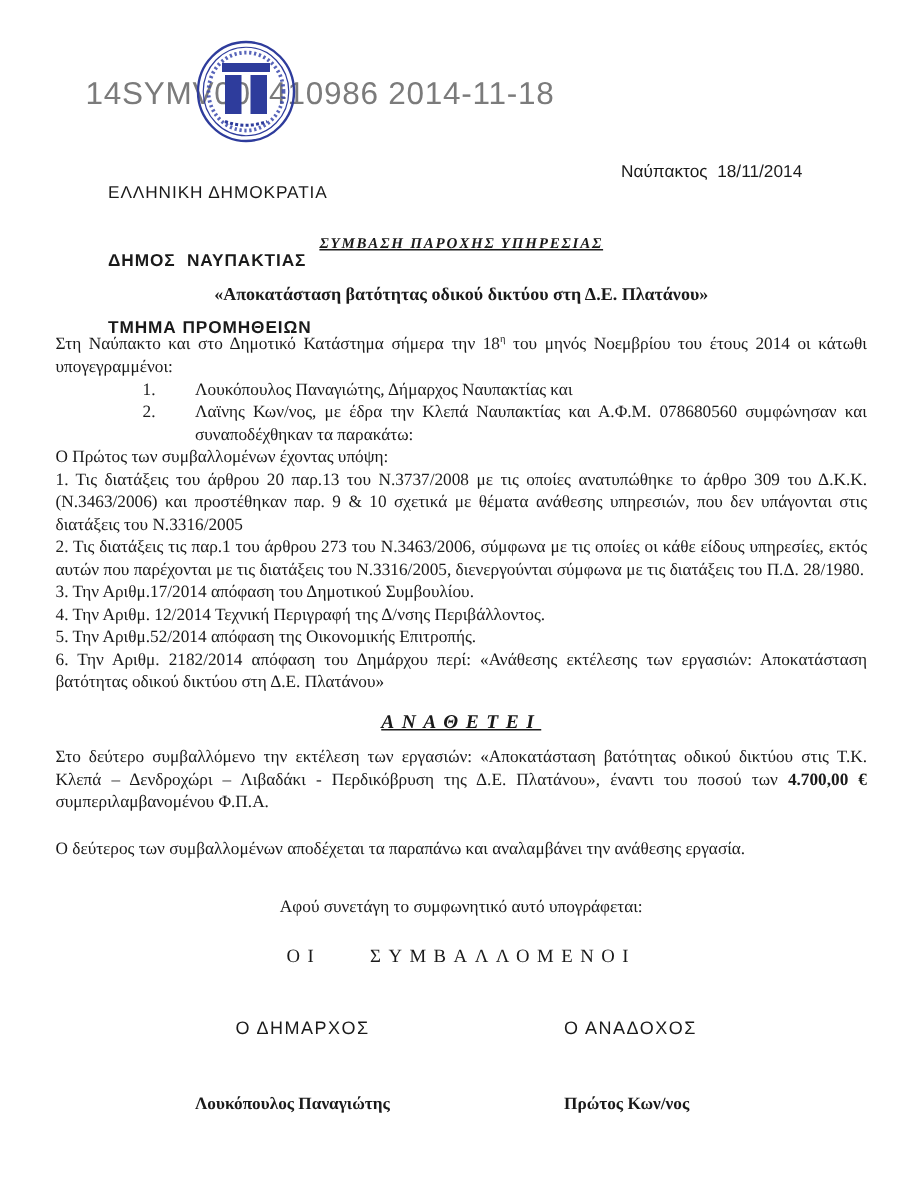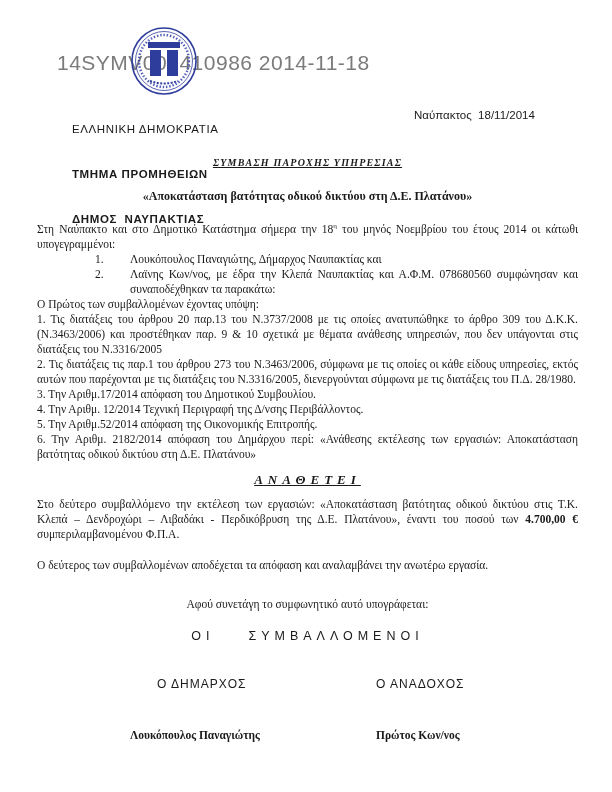--- a/index.html
+++ b/index.html
@@ -81,21 +81,21 @@
     margin:10px 0 10px 0;
   }
   .assign-heading span{text-decoration:underline;}
   .spacer16{height:16px;}
   .closing-line{
     text-align:center;
     margin-top:24px;
   }
   .sig-heading{
     text-align:center;
-    font-family:Liberation Sans, sans-serif;
+    font-family:Liberation Serif, serif;
     font-size:12.5px;
     letter-spacing:5px;
     margin-top:17px;
     white-space:pre;
   }
   .roles-row{position:relative;height:15px;margin-top:33px;
     font-family:"Liberation Sans", sans-serif;font-size:12px;letter-spacing:1px;}
   .role-left{position:absolute;left:120px;top:0;}
   .role-right{position:absolute;left:339px;top:0;}
   .names-row{position:relative;height:15px;margin-top:36px;font-weight:bold;font-size:11.5px;}
@@ -116,22 +116,22 @@
     <ellipse cx="34" cy="35" rx="28.5" ry="29.5" fill="none" stroke="#2e3c9c" stroke-width="0.8"></ellipse>
     <ellipse cx="34" cy="35" rx="25" ry="26" fill="none" stroke="#3a49ad" stroke-width="2.5" stroke-dasharray="1.5 1.8" opacity="0.85"></ellipse>
     <rect x="18" y="16" width="32" height="6" fill="#2e3c9c"></rect>
     <rect x="20" y="24" width="11" height="26" fill="#2e3c9c"></rect>
     <rect x="37" y="24" width="11" height="26" fill="#2e3c9c"></rect>
     <path d="M20 55 Q34 60 48 55" fill="none" stroke="#2e3c9c" stroke-width="2" stroke-dasharray="2 1.5"></path>
   </svg>
 
   <div class="header-left">
     <div>ΕΛΛΗΝΙΚΗ ΔΗΜΟΚΡΑΤΙΑ</div>
+    <div class="bold">ΔΗΜΟΣ  ΝΑΥΠΑΚΤΙΑΣ</div>
     <div class="bold">ΤΜΗΜΑ ΠΡΟΜΗΘΕΙΩΝ</div>
-    <div class="bold">ΔΗΜΟΣ  ΝΑΥΠΑΚΤΙΑΣ</div>
   </div>
 
   <div class="header-date">Ναύπακτος  18/11/2014</div>
 
   <div class="content">
 
     <div class="doc-title">ΣΥΜΒΑΣΗ ΠΑΡΟΧΗΣ ΥΠΗΡΕΣΙΑΣ</div>
     <div class="doc-subtitle">«Αποκατάσταση βατότητας οδικού δικτύου στη Δ.Ε. Πλατάνου»</div>
 
     <p class="body-par"><span>Στη Ναύπακτο και στο Δημοτικό Κατάστημα σήμερα την 18</span><sup>η</sup><span> του μηνός Νοεμβρίου του έτους 2014 οι κάτωθι υπογεγραμμένοι:</span></p>
@@ -152,21 +152,21 @@
     <p class="body-par">3. Την Αριθμ.17/2014 απόφαση του Δημοτικού Συμβουλίου.</p>
     <p class="body-par">4. Την Αριθμ. 12/2014 Τεχνική Περιγραφή της Δ/νσης Περιβάλλοντος.</p>
     <p class="body-par">5. Την Αριθμ.52/2014 απόφαση της Οικονομικής Επιτροπής.</p>
     <p class="body-par">6. Την Αριθμ. 2182/2014 απόφαση του Δημάρχου περί: «Ανάθεσης εκτέλεσης των εργασιών: Αποκατάσταση βατότητας οδικού δικτύου στη Δ.Ε. Πλατάνου»</p>
 
     <div class="assign-heading"><span>ΑΝΑΘΕΤΕΙ</span></div>
 
     <p class="body-par"><span>Στο  δεύτερο συμβαλλόμενο την εκτέλεση των εργασιών: «Αποκατάσταση βατότητας οδικού δικτύου στις Τ.Κ. Κλεπά – Δενδροχώρι – Λιβαδάκι - Περδικόβρυση της Δ.Ε. Πλατάνου», έναντι του ποσού των </span><span class="amount">4.700,00 €</span><span> συμπεριλαμβανομένου  Φ.Π.Α.</span></p>
 
     <div class="spacer16"></div>
-    <p class="body-par">Ο δεύτερος  των συμβαλλομένων αποδέχεται τα απόφαση και αναλαμβάνει την ανωτέρω εργασία.</p>
+    <p class="body-par">Ο δεύτερος  των συμβαλλομένων αποδέχεται τα παραπάνω και αναλαμβάνει την ανάθεσης εργασία.</p>
 
     <div class="closing-line">Αφού συνετάγη το συμφωνητικό αυτό υπογράφεται:</div>
 
     <div class="sig-heading">ΟΙ    ΣΥΜΒΑΛΛΟΜΕΝΟΙ</div>
 
     <div class="roles-row">
       <span class="role-left">Ο ΔΗΜΑΡΧΟΣ</span>
       <span class="role-right">Ο ΑΝΑΔΟΧΟΣ</span>
     </div>
 

